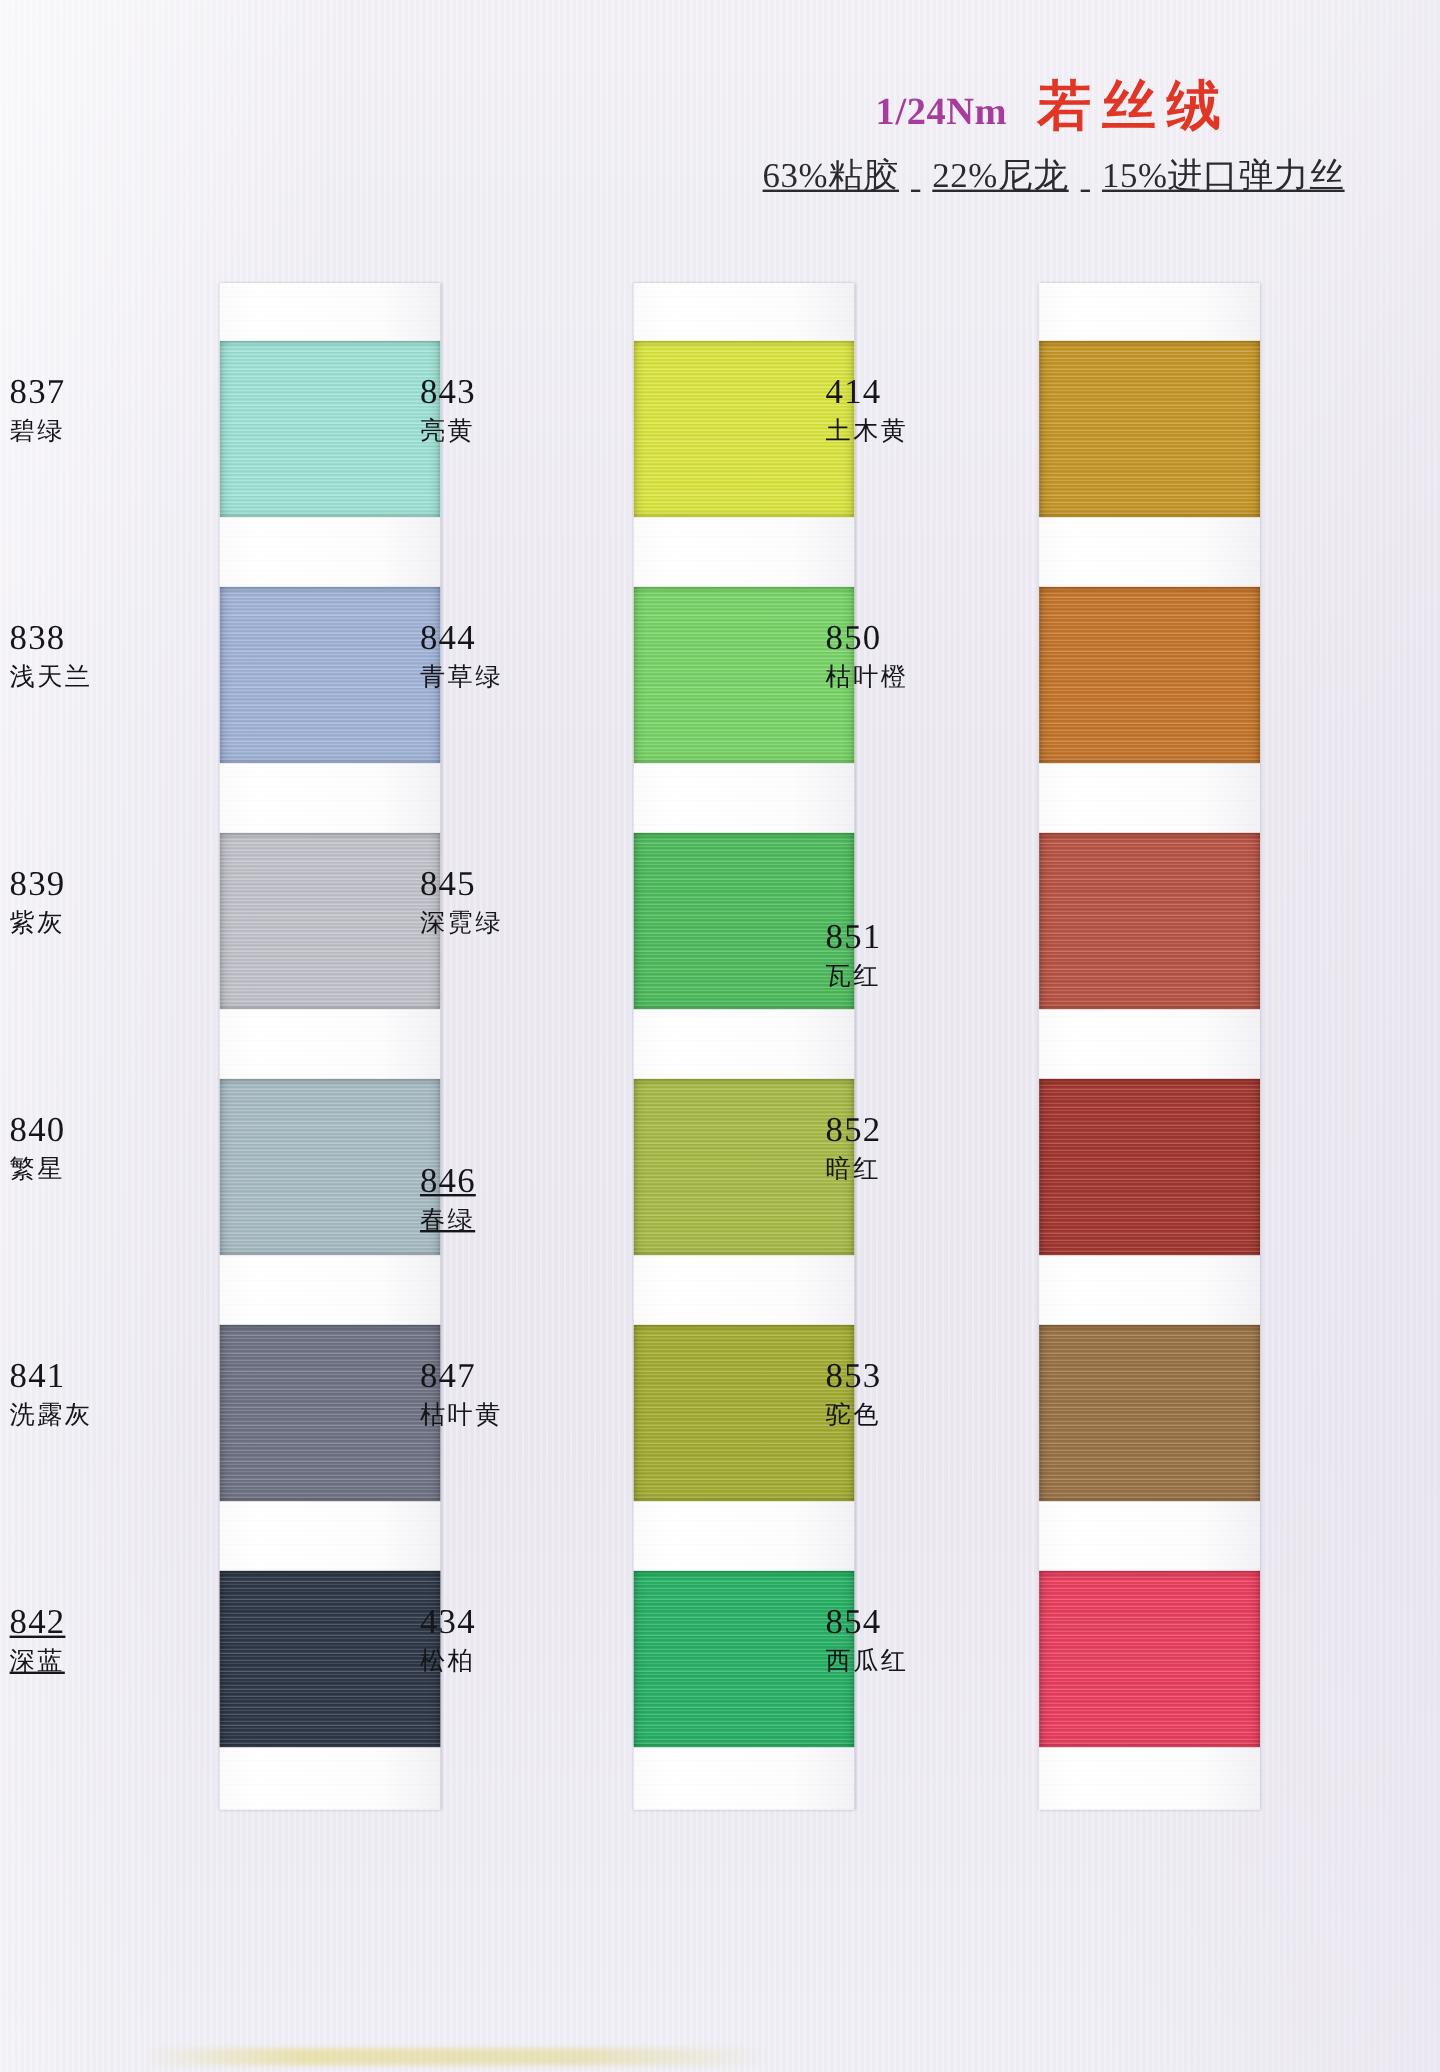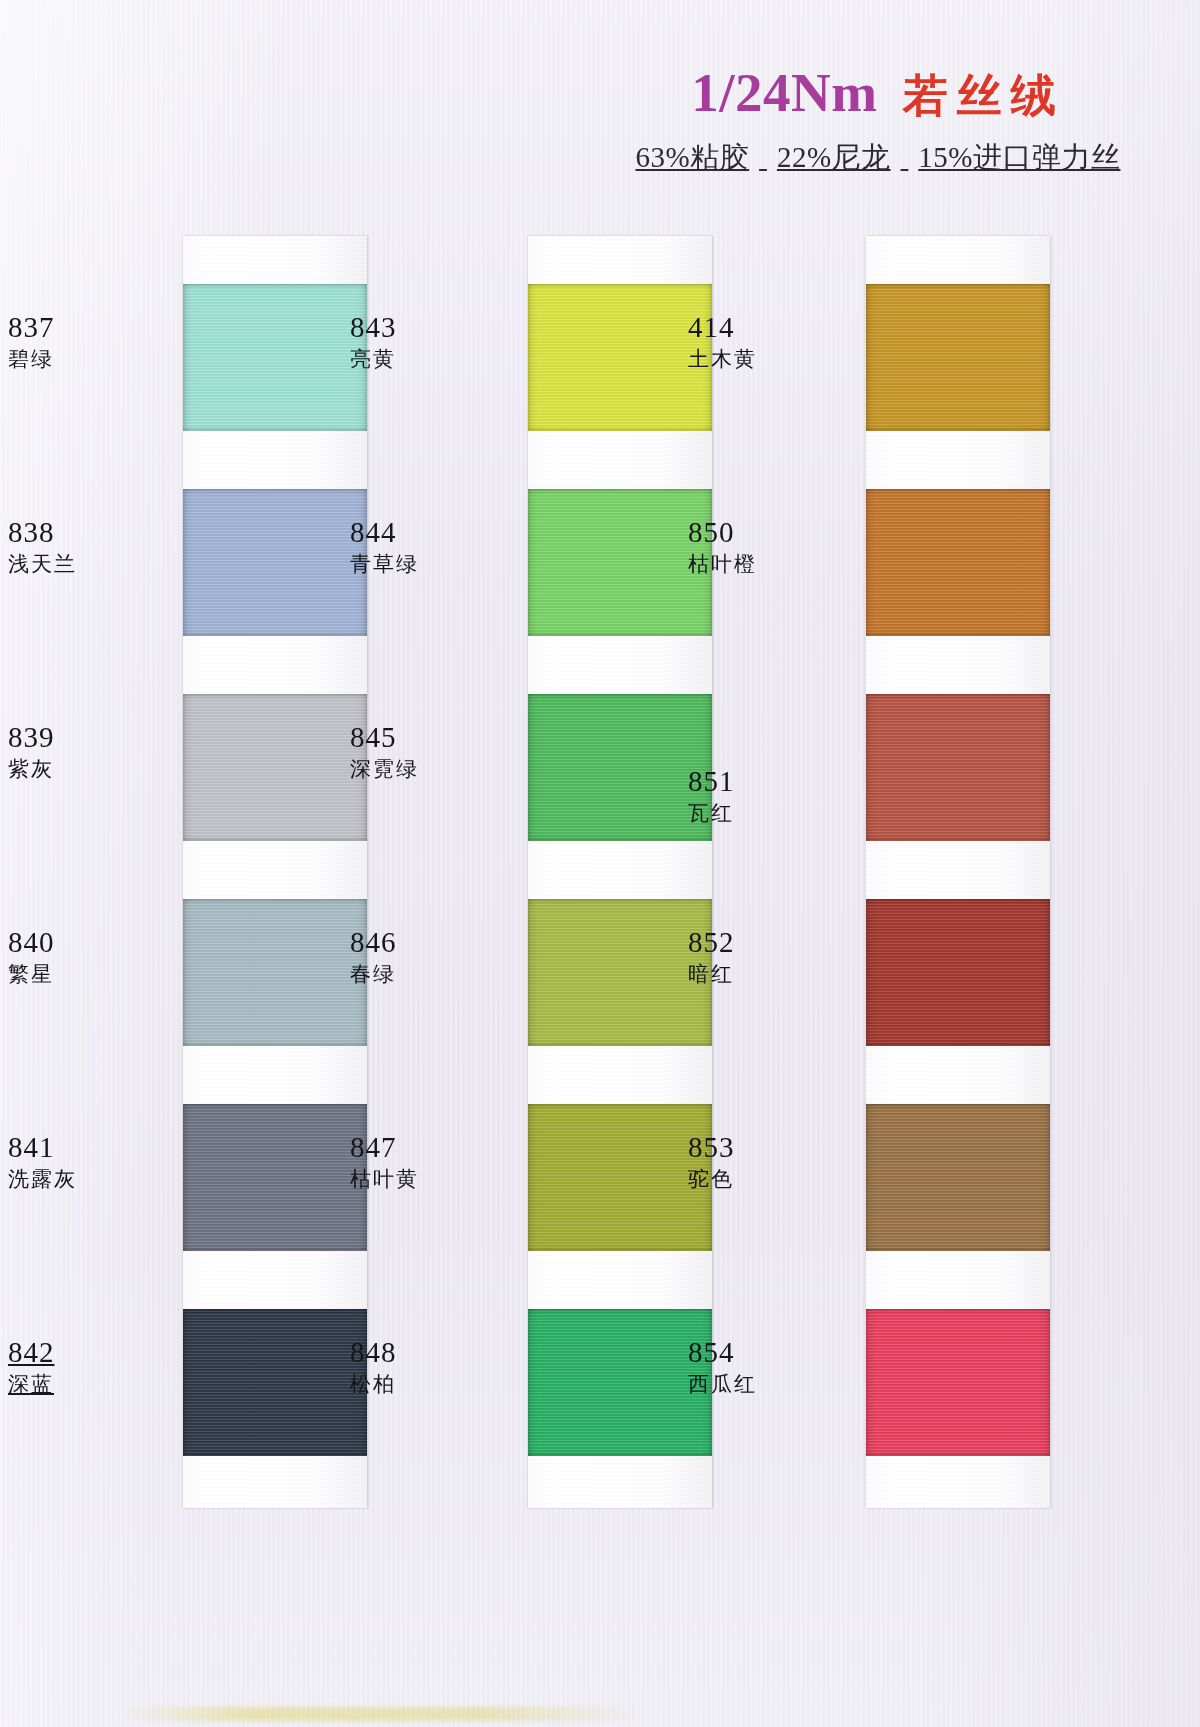--- a/index.html
+++ b/index.html
@@ -43,21 +43,21 @@
     top: 64px;
     right: 42px;
     text-align: center;
     width: 560px;
   }
   #title-line {
     white-space: nowrap;
     line-height: 1.05;
   }
   #title-code {
-    font-size: 55px;
+    font-size: 32px;
     font-weight: 700;
     color: #a63d9c;
     letter-spacing: 0.5px;
     font-family: "Liberation Serif", "DejaVu Serif", serif;
   }
   #title-name {
     font-size: 45px;
     font-weight: 700;
     color: #e03626;
     letter-spacing: 9px;
@@ -216,32 +216,32 @@
         <div class="label" style="top: 280px;">
           <span class="code">844</span>
           <span class="name">青草绿</span>
         </div>
         <div class="band" style="top: 458px; background-color: rgb(78, 187, 93);"></div>
         <div class="label" style="top: 485px;">
           <span class="code">845</span>
           <span class="name">深霓绿</span>
         </div>
         <div class="band" style="top: 663px; background-color: rgb(168, 187, 72);"></div>
-        <div class="label" style="top: 690px;">
+        <div class="label" style="top: 732px; text-decoration: underline;">
           <span class="code">846</span>
           <span class="name">春绿</span>
         </div>
         <div class="band" style="top: 868px; background-color: rgb(163, 173, 51);"></div>
         <div class="label" style="top: 895px;">
           <span class="code">847</span>
           <span class="name">枯叶黄</span>
         </div>
         <div class="band" style="top: 1073px; background-color: rgb(40, 177, 101);"></div>
         <div class="label" style="top: 1100px;">
-          <span class="code">848</span>
+          <span class="code">434</span>
           <span class="name">松柏</span>
         </div>
       </div>
   </div>
 
   <div class="column" id="col-2">
     <div class="col-inner">
       <div class="card-strip"></div>
     <div class="band" style="top: 48px; background-color: rgb(199, 151, 40);"></div>
         <div class="label" style="top: 75px;">

